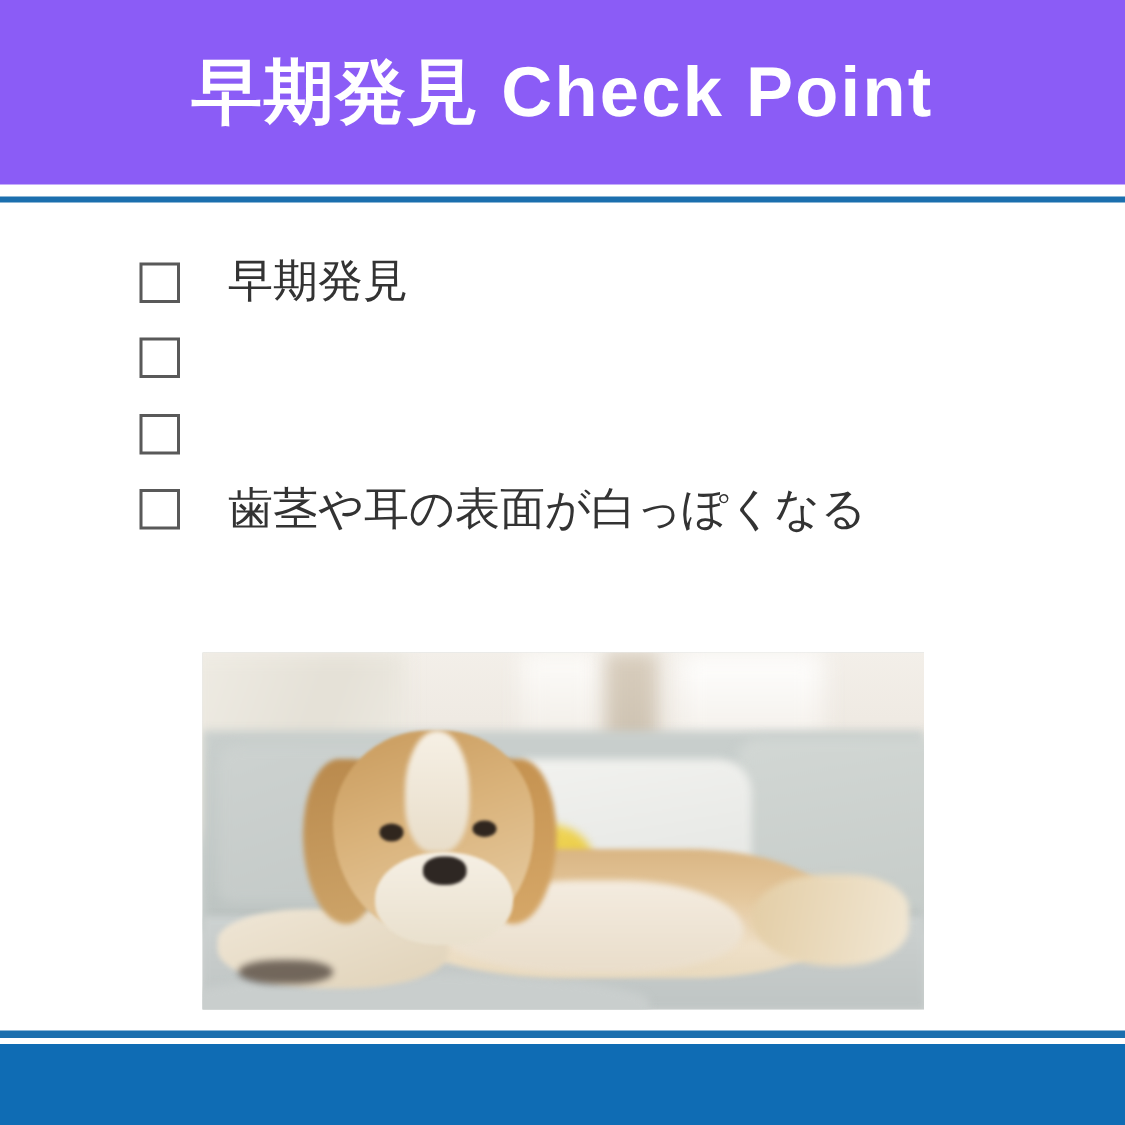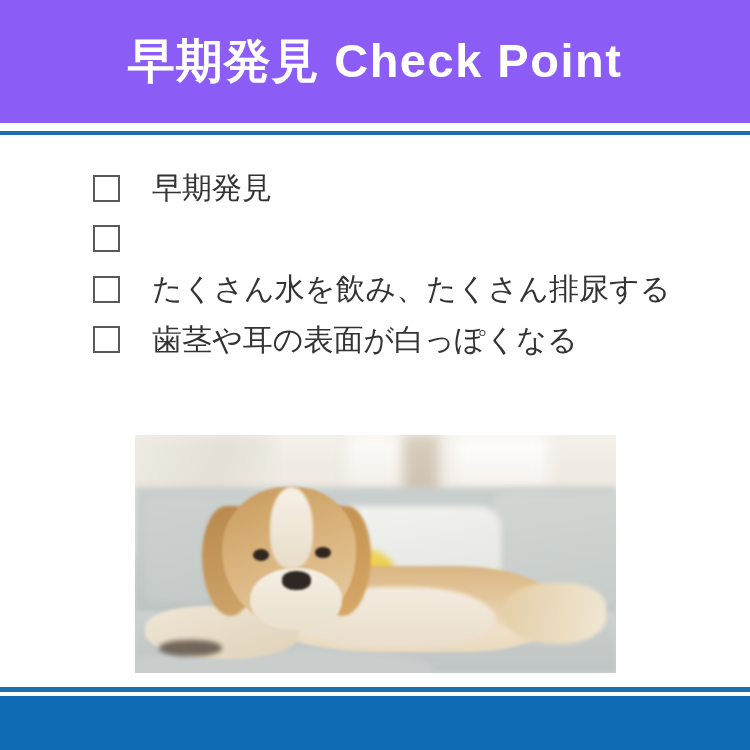--- a/index.html
+++ b/index.html
@@ -318,21 +318,20 @@
       <span class="checkbox"></span>
       <span class="check-label">早期発見</span>
     </div>
 
     <div class="check-row">
       <span class="checkbox"></span>
     </div>
 
     <div class="check-row">
       <span class="checkbox"></span>
-      <span class="check-label">たくさん水を飲み、たくさん排尿する</span>
     </div>
 
 
     <div class="check-row">
       <span class="checkbox"></span>
       <span class="check-label">歯茎や耳の表面が白っぽくなる</span>
     </div>
 
   </div>
 

